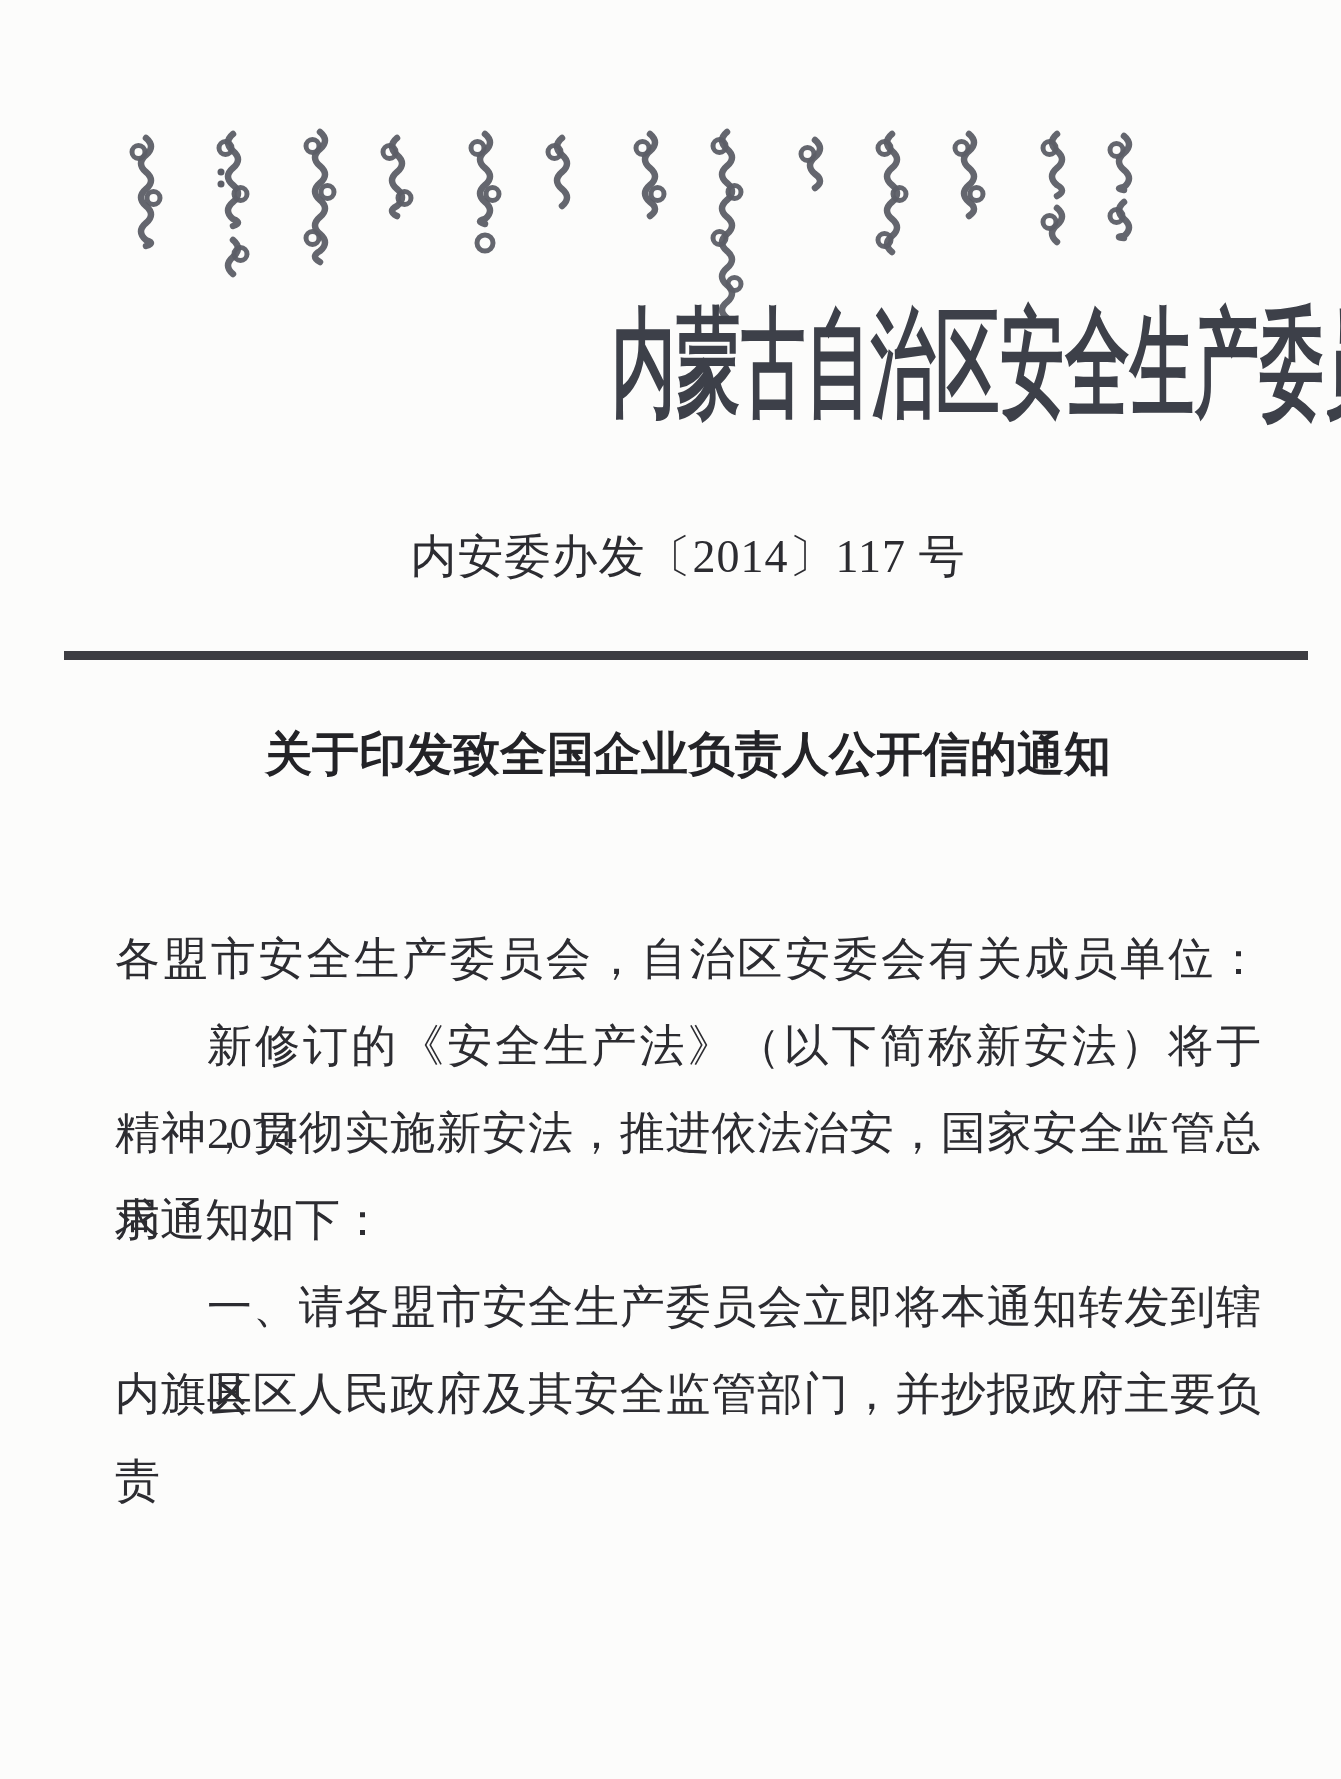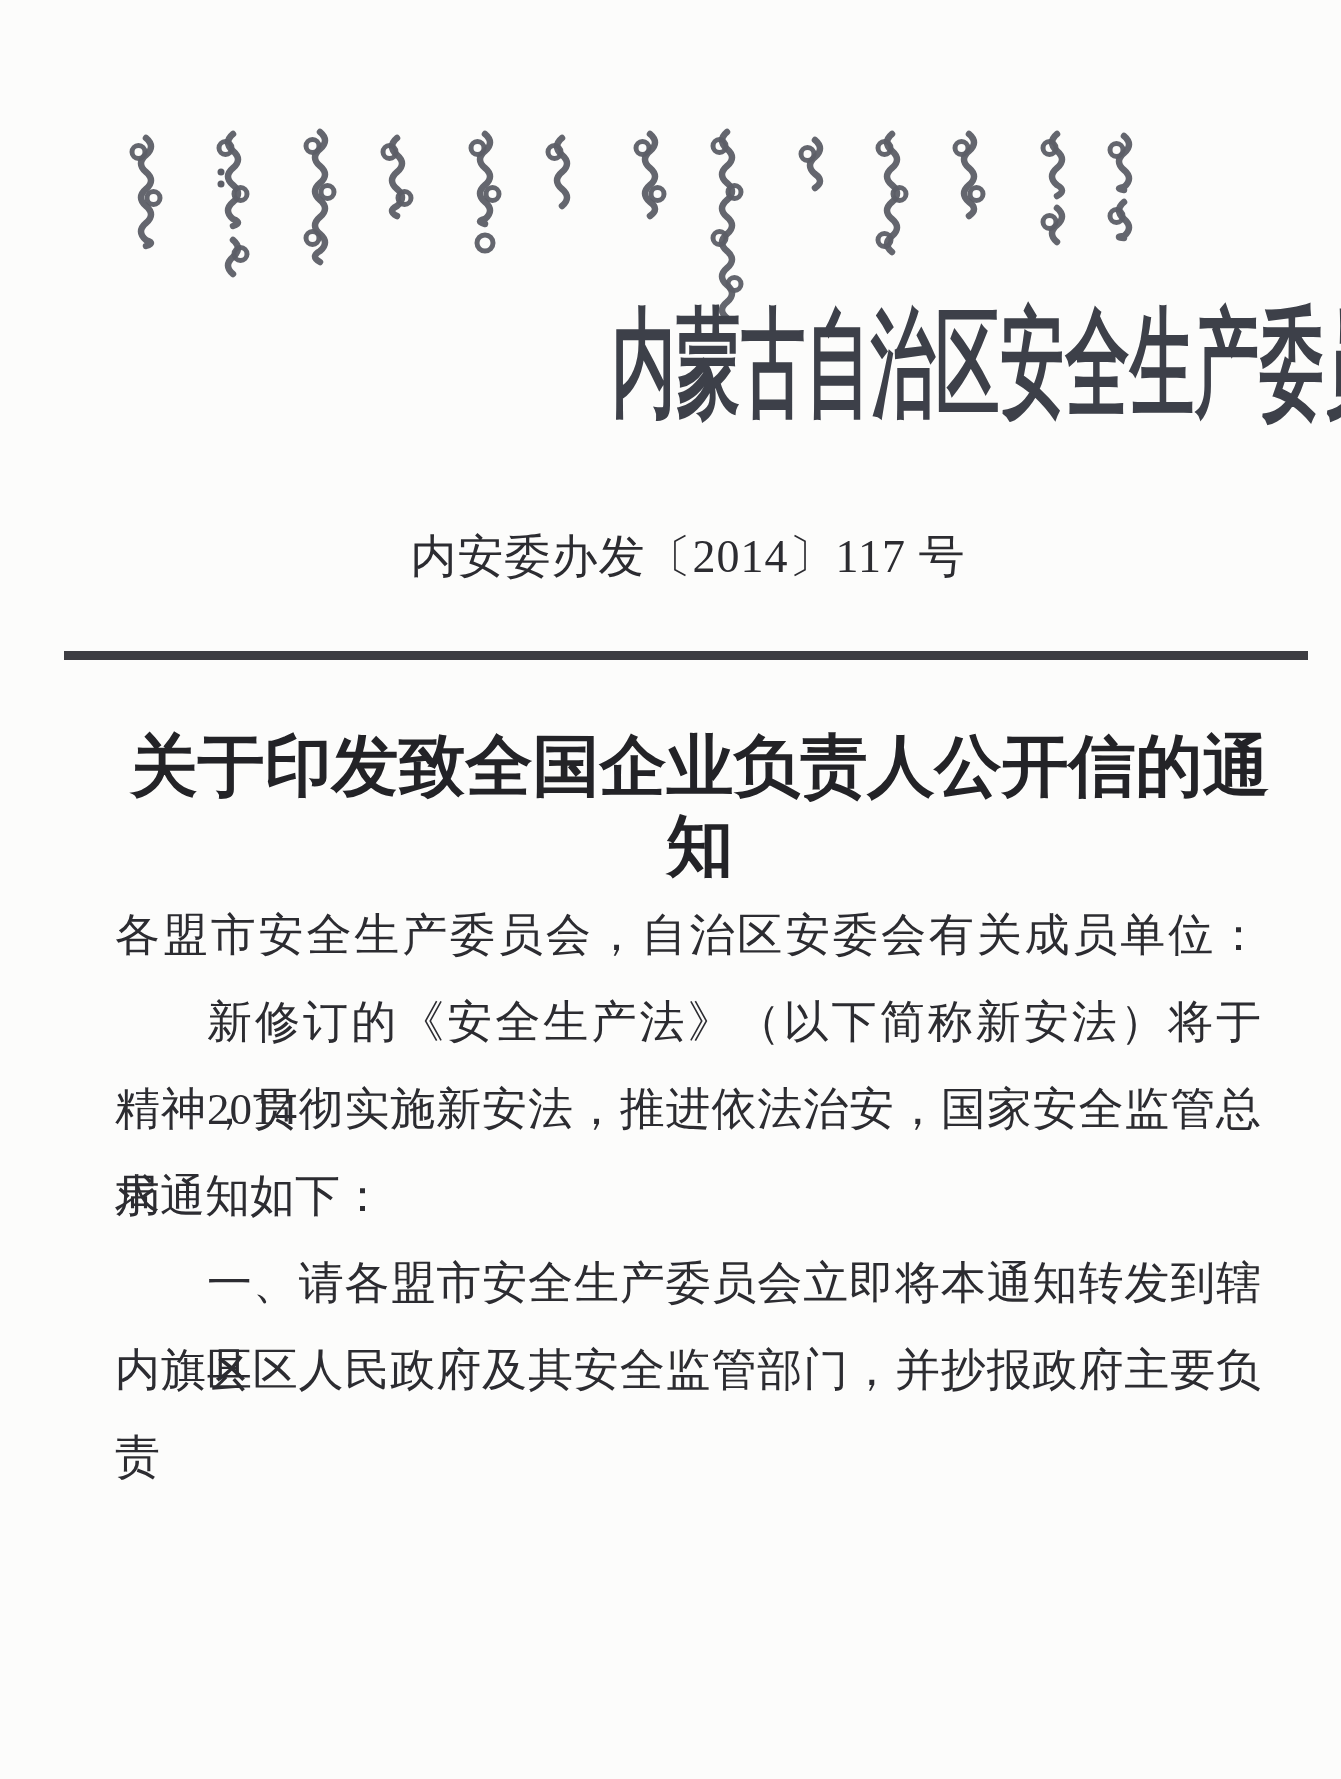--- a/index.html
+++ b/index.html
@@ -36,29 +36,29 @@
     color:var(--ink,#2c2c31);
     letter-spacing:1px;
   }
   
   .rule{
     position:absolute;top:651px;left:64px;width:1244px;height:9px;
     background:var(--rule,#3d3d42);
   }
   
   .doc-title{
-    position:absolute;top:714px;left:115px;width:1146px;margin:12px;
+    position:absolute;top:714px;left:115px;width:1146px;margin:0;
     text-align:center;
-    font-size:67px;line-height:80px;font-weight:bold;
+    font-size:47px;line-height:80px;font-weight:bold;
     color:var(--ink-dark,#232327);
     letter-spacing:0;
   }
   
   .body-block{
-    position:absolute;top:892px;left:115px;width:1146px;
+    position:absolute;top:916px;left:115px;width:1146px;
     color:var(--ink,#2c2c31);
   }
   .body-line{
     height:87px;line-height:87px;font-size:45px;
     white-space:nowrap;
   }
   .body-line.justify{
     white-space:normal;
     text-align:justify;
     text-align-last:justify;

